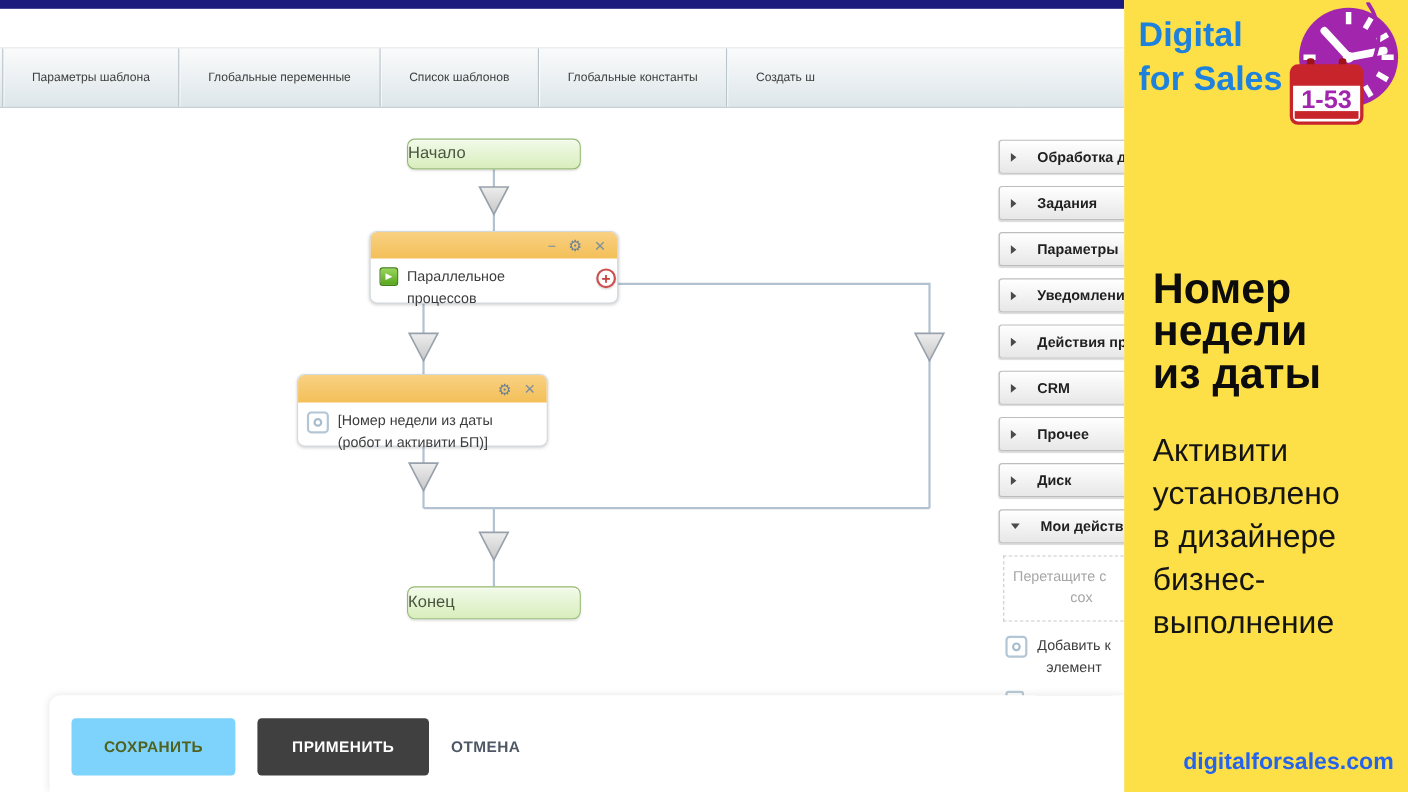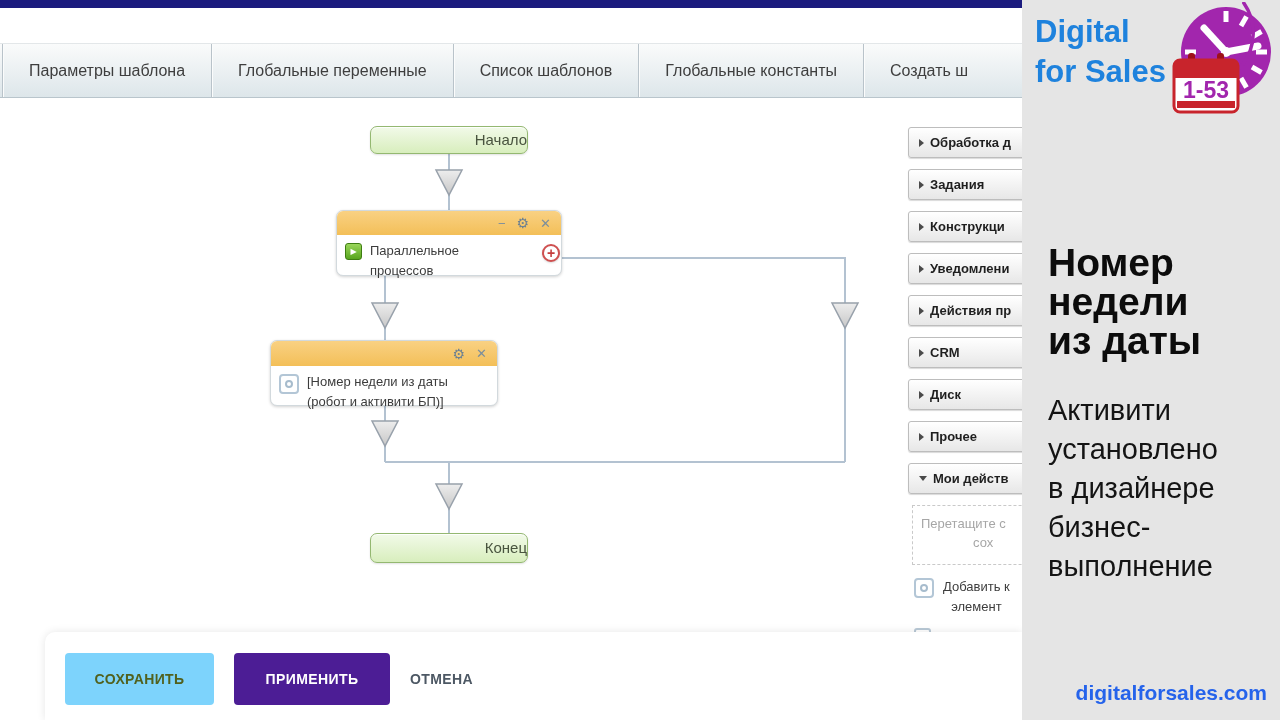--- a/index.html
+++ b/index.html
@@ -6,29 +6,29 @@
   html,body { width:1280px; height:720px; background:#fff; font-family:"Liberation Sans","DejaVu Sans",sans-serif; }
   .stage { position:relative; width:1280px; height:720px; overflow:hidden; background:#fff; }
 
   
   .app { position:absolute; left:0; top:0; width:1022px; height:720px; overflow:hidden; background:#fff; }
   .topbar { position:absolute; left:0; top:0; width:1022px; height:8px; background:#1b1b7e; }
 
   .tabbar { position:absolute; left:0; top:43px; width:1022px; height:55px;
             background:linear-gradient(#fafbfb,#dde6ea); border-top:1px solid #e3e7e9;
             border-bottom:1px solid #b9c5cc; display:flex; align-items:stretch; padding-left:2px; }
-  .tab { display:flex; align-items:center; padding:0 26px; font-size:16px; color:#3e3e3e;
+  .tab { display:flex; align-items:center; padding:0 26px; font-size:11px; color:#3e3e3e;
          border-left:1px solid #b9c3ca; box-shadow:inset 1px 0 0 #fbfcfc; cursor:pointer; white-space:nowrap; }
 
   .canvas-svg { position:absolute; left:0; top:0; width:1022px; height:720px; z-index:1; }
 
   
   .terminal { position:absolute; z-index:2; background:linear-gradient(#f2fae9,#d8eebd);
               border:1px solid #94b871; border-radius:7px; color:#49543f; font-size:15px;
-              text-align:right; box-shadow:inset 0 1px 0 rgba(255,255,255,.85), 0 1px 2px rgba(0,0,0,.12); }
+              text-align:left; box-shadow:inset 0 1px 0 rgba(255,255,255,.85), 0 1px 2px rgba(0,0,0,.12); }
   .node { position:absolute; z-index:2; background:#fff; border:1px solid #d2d9dd; border-radius:7px;
           box-shadow:0 1px 3px rgba(0,0,0,.18); }
   .node-header { height:24px; background:linear-gradient(#f9d183,#f3bf58); border-radius:6px 6px 0 0;
                  display:flex; justify-content:flex-end; align-items:center; gap:11px; padding:0 10px; }
   .node-header .hicon { font-size:13px; color:#7b8e9c; line-height:1; cursor:pointer; }
   .node-header .hicon.gear { color:#6d8191; font-size:14px; }
   .node-body { display:flex; gap:8px; padding:6px 8px; font-size:13px; color:#3c3c3c; line-height:1.5; }
   .icon-parallel { flex:0 0 auto; width:17px; height:17px; margin-top:2px; border-radius:3px;
                    background:linear-gradient(#9ad65a,#57a51e); border:1px solid #3e7d12;
                    color:#fff; font-size:8px; line-height:15px; text-align:center; }
@@ -36,21 +36,21 @@
                    border-radius:4px; display:flex; align-items:center; justify-content:center; background:#fff; }
   .icon-activity i { display:block; width:8px; height:8px; border:2px solid #a7bccd; border-radius:50%; }
   .plus-badge { position:absolute; right:1px; top:33px; width:18px; height:18px; border-radius:50%;
                 background:#fff; border:2px solid #cf5050; color:#c43d3d; font-size:14px; font-weight:bold;
                 line-height:14px; text-align:center; z-index:3; cursor:pointer; box-shadow:0 1px 2px rgba(0,0,0,.15); }
 
   
   .palette { position:absolute; left:908px; top:127px; width:150px; z-index:3; }
   .pal-btn { width:150px; height:31px; margin-bottom:11px; background:linear-gradient(#ffffff,#e7e7e7);
              border:1px solid #bdbdbd; border-radius:3px; box-shadow:0 1px 1px rgba(0,0,0,.15);
-             display:flex; align-items:center; gap:6px; padding:0 10px; font-size:13px; font-weight:bold;
+             display:flex; align-items:center; gap:19px; padding:0 10px; font-size:13px; font-weight:bold;
              color:#1f1f1f; cursor:pointer; white-space:nowrap; }
   .caret-r { width:0; height:0; border-top:4px solid transparent; border-bottom:4px solid transparent;
              border-left:5px solid #4a4a4a; }
   .caret-d { width:0; height:0; border-left:4px solid transparent; border-right:4px solid transparent;
              border-top:5px solid #4a4a4a; }
   .dropzone { margin:6px 0 0 4px; width:140px; height:60px; border:1px dashed #c9c9c9;
               font-size:13px; color:#a6a6a6; padding:9px 0 0 8px; line-height:1.45; white-space:nowrap; }
   .dz2 { padding-left:52px; }
   .pal-item { display:flex; gap:9px; margin:12px 0 0 6px; font-size:13px; color:#3d3d3d; line-height:1.5;
               cursor:pointer; white-space:nowrap;text-align:center; }
@@ -60,25 +60,25 @@
   .icon-doc i { position:absolute; left:-4px; bottom:-4px; width:10px; height:10px; border-radius:50%;
                 background:#f0a93c; border:2px solid #fff; display:block; }
   .stub-text { width:72px; height:10px; margin-top:4px; background:#d4d4d4; border-radius:2px; }
 
   
   .footer { position:absolute; left:45px; top:632px; width:977px; height:88px; background:#fff;
             border-top-left-radius:10px; box-shadow:0 0 8px rgba(0,0,0,.10); z-index:10; }
   .btn { position:absolute; top:21px; height:52px; border:none; border-radius:4px; font-size:14px;
          font-weight:bold; letter-spacing:.4px; cursor:pointer; font-family:inherit; }
   .btn-save { left:20px; width:149px; background:#7dd3fc; color:#51611e; }
-  .btn-apply { left:189px; width:156px; background:#4c1d95; color:#fff; }
+  .btn-apply { left:189px; width:156px; background:#404040; color:#fff; }
   .btn-cancel { left:365px; width:auto; background:transparent; color:#4d5864; line-height:52px; }
 
   
-  .sidebar { position:absolute; left:1022px; top:0; width:258px; height:720px; background:#e5e5e5; z-index:20; }
+  .sidebar { position:absolute; left:1022px; top:0; width:258px; height:720px; background:#fde047; z-index:20; }
   .brand { position:absolute; left:13px; top:12px; font-size:31px; font-weight:bold; color:#1e82dd;
            line-height:40px; white-space:nowrap; }
   .clock { position:absolute; left:140px; top:2px; }
   .promo-head { position:absolute; left:26px; top:243px; font-size:39px; font-weight:800; color:#0c0c0c;
                 line-height:39px; }
   .promo-body { position:absolute; left:26px; top:391px; font-size:29px; color:#141414; line-height:39px; }
   .site { position:absolute; right:13px; bottom:15px; font-size:21px; font-weight:bold; color:#2563eb; }
 </style>
 </head>
 <body>
@@ -154,41 +154,41 @@
       <div class="pal-btn">
         <span class="caret-r"></span>
         <span>Обработка д</span>
         </div>
       <div class="pal-btn">
         <span class="caret-r"></span>
         <span>Задания</span>
         </div>
       <div class="pal-btn">
         <span class="caret-r"></span>
-        <span>Конструкци</span>
+        <span>Параметры</span>
         </div>
       <div class="pal-btn">
         <span class="caret-r"></span>
         <span>Уведомлени</span>
         </div>
       <div class="pal-btn">
         <span class="caret-r"></span>
         <span>Действия пр</span>
         </div>
       <div class="pal-btn">
         <span class="caret-r"></span>
         <span>CRM</span>
         </div>
       <div class="pal-btn">
         <span class="caret-r"></span>
+        <span>Прочее</span>
+        </div>
+      <div class="pal-btn">
+        <span class="caret-r"></span>
         <span>Диск</span>
-        </div>
-      <div class="pal-btn">
-        <span class="caret-r"></span>
-        <span>Прочее</span>
         </div>
       <div class="pal-btn">
         <span class="caret-d"></span>
         <span>Мои действ</span>
         </div>
 
       <div class="dropzone">
         <div>Перетащите с</div>
         <div class="dz2">сох</div>
       </div>

